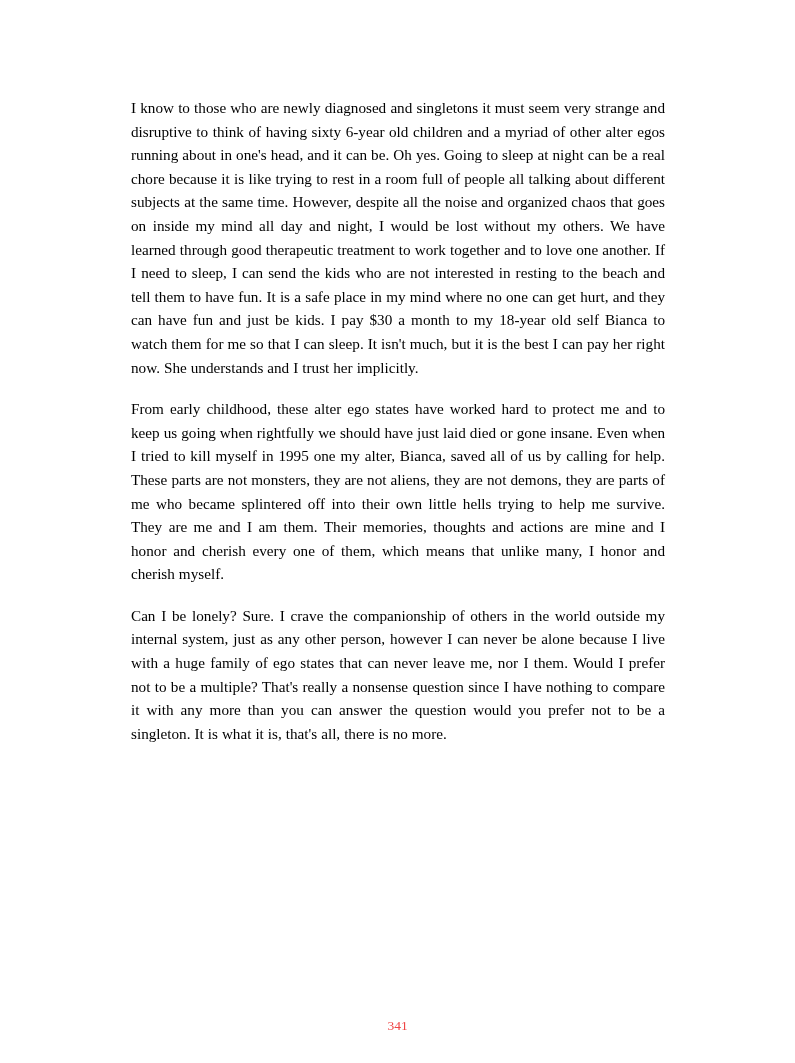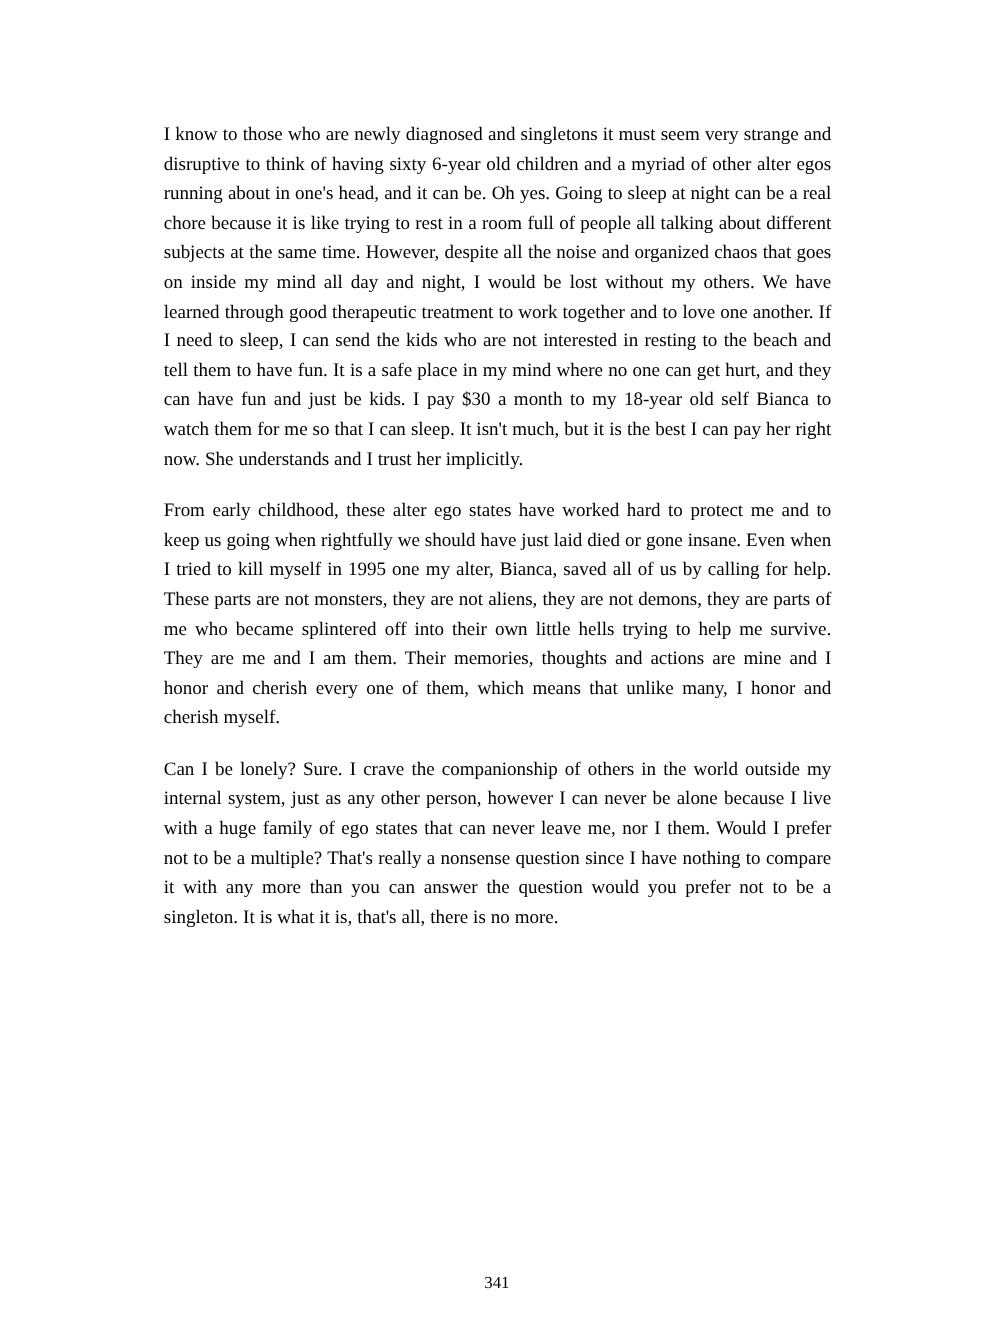--- a/index.html
+++ b/index.html
@@ -41,21 +41,21 @@
   }
   .page-number {
     position: absolute;
     left: 0;
     right: 0;
     top: 1018px;
     text-align: center;
     font-size: 13.5px;
     line-height: 16px;
     font-family: "Liberation Serif", serif;
-    color: #000000;
+    color: #ef4444;
   }
 </style>
 </head>
 <body>
 
 <div class="page">
   <div class="content">
     <p class="para">I know to those who are newly diagnosed and singletons it must seem very strange and disruptive to think of having sixty 6-year old children and a myriad of other alter egos running about in one's head, and it can be. Oh yes. Going to sleep at night can be a real chore because it is like trying to rest in a room full of people all talking about different subjects at the same time. However, despite all the noise and organized chaos that goes on inside my mind all day and night, I would be lost without my others. We have learned through good therapeutic treatment to work together and to love one another. If I need to sleep, I can send the kids who are not interested in resting to the beach and tell them to have fun. It is a safe place in my mind where no one can get hurt, and they can have fun and just be kids. I pay $30 a month to my 18-year old self Bianca to watch them for me so that I can sleep. It isn't much, but it is the best I can pay her right now. She understands and I trust her implicitly.</p>
     <p class="para">From early childhood, these alter ego states have worked hard to protect me and to keep us going when rightfully we should have just laid died or gone insane. Even when I tried to kill myself in 1995 one my alter, Bianca, saved all of us by calling for help. These parts are not monsters, they are not aliens, they are not demons, they are parts of me who became splintered off into their own little hells trying to help me survive. They are me and I am them. Their memories, thoughts and actions are mine and I honor and cherish every one of them, which means that unlike many, I honor and cherish myself.</p>
     <p class="para">Can I be lonely? Sure. I crave the companionship of others in the world outside my internal system, just as any other person, however I can never be alone because I live with a huge family of ego states that can never leave me, nor I them. Would I prefer not to be a multiple? That's really a nonsense question since I have nothing to compare it with any more than you can answer the question would you prefer not to be a singleton. It is what it is, that's all, there is no more.</p>

